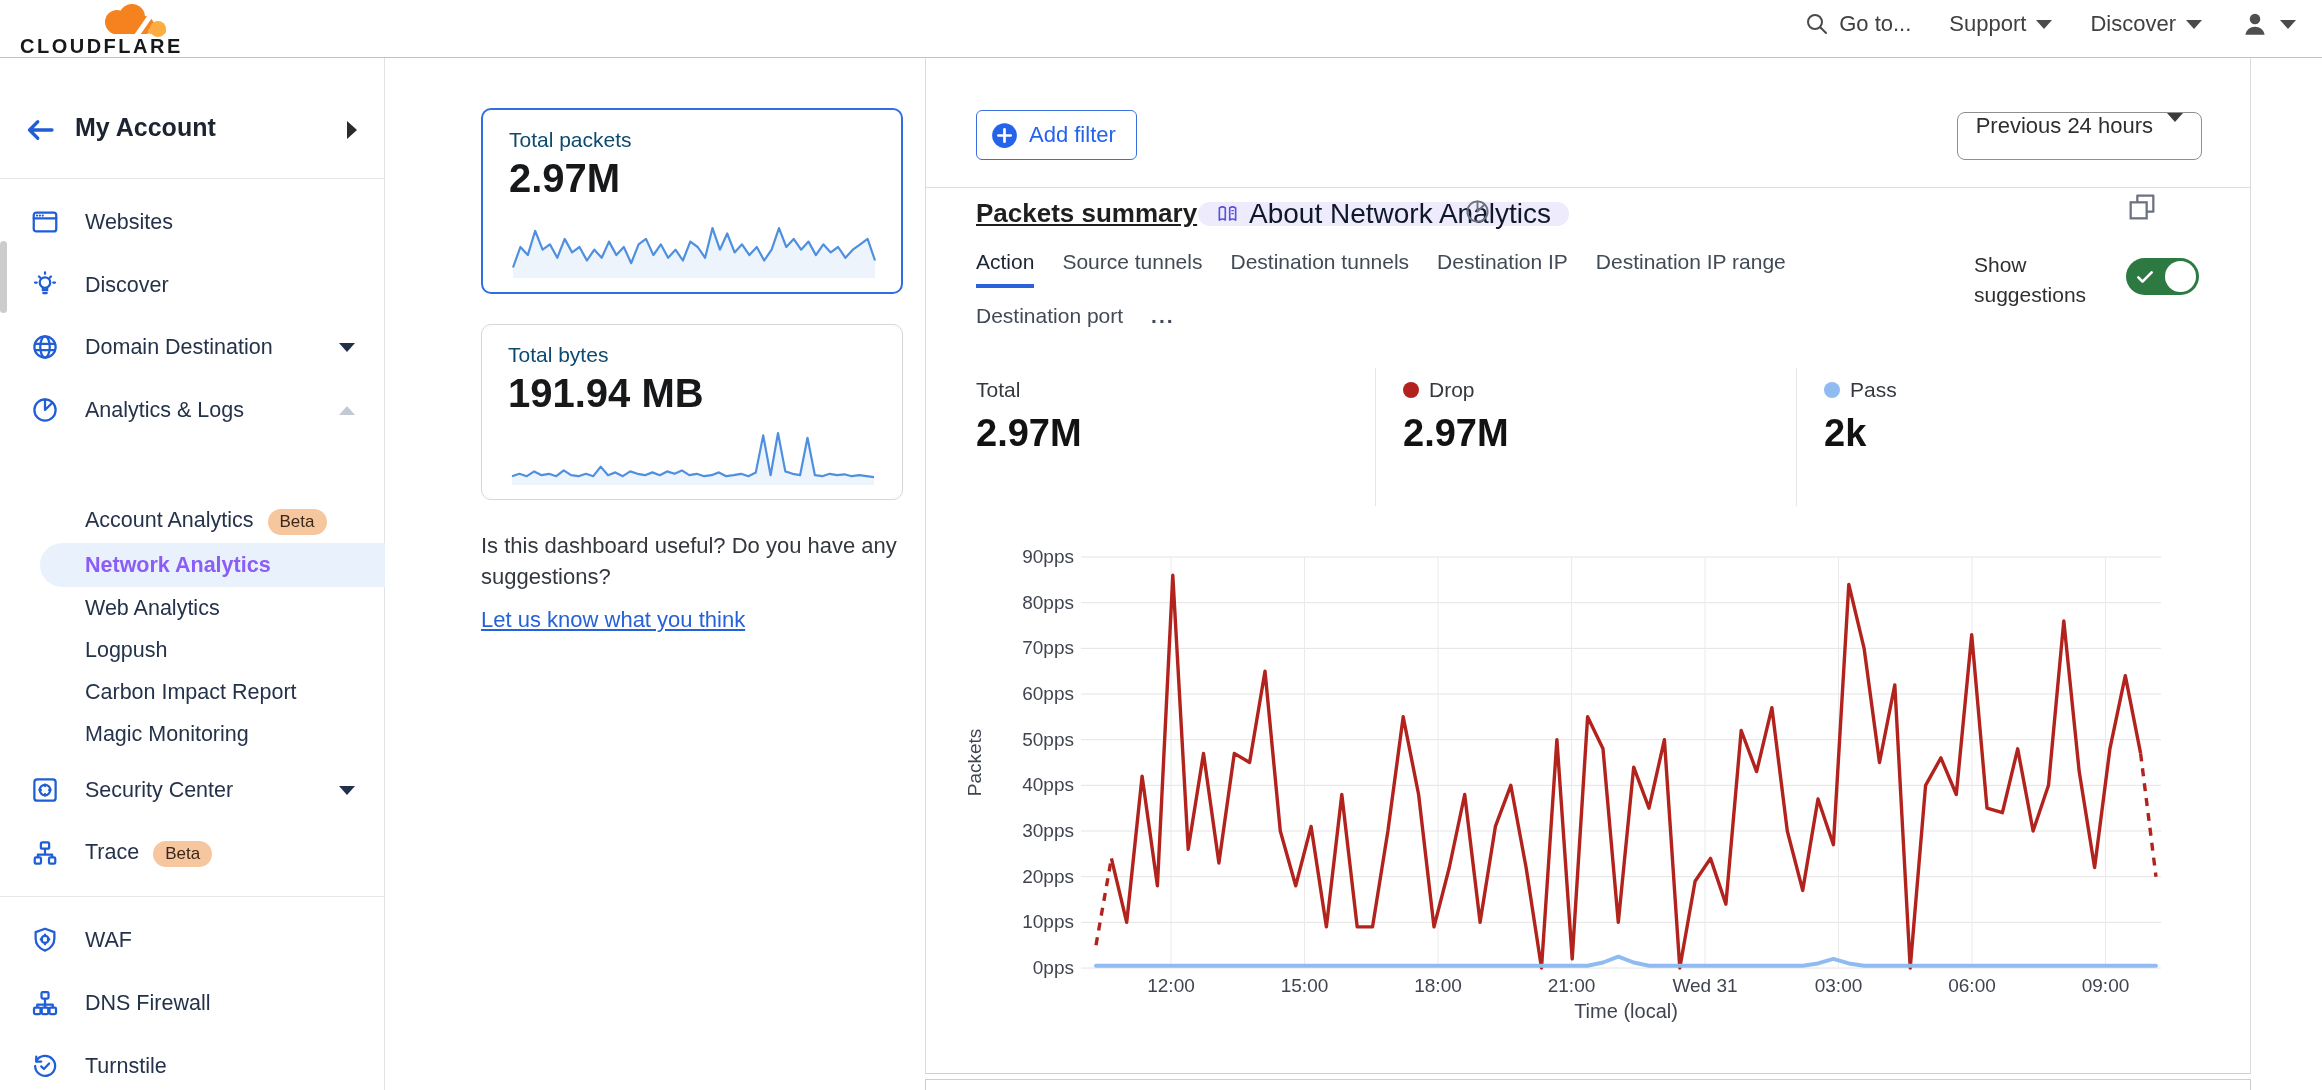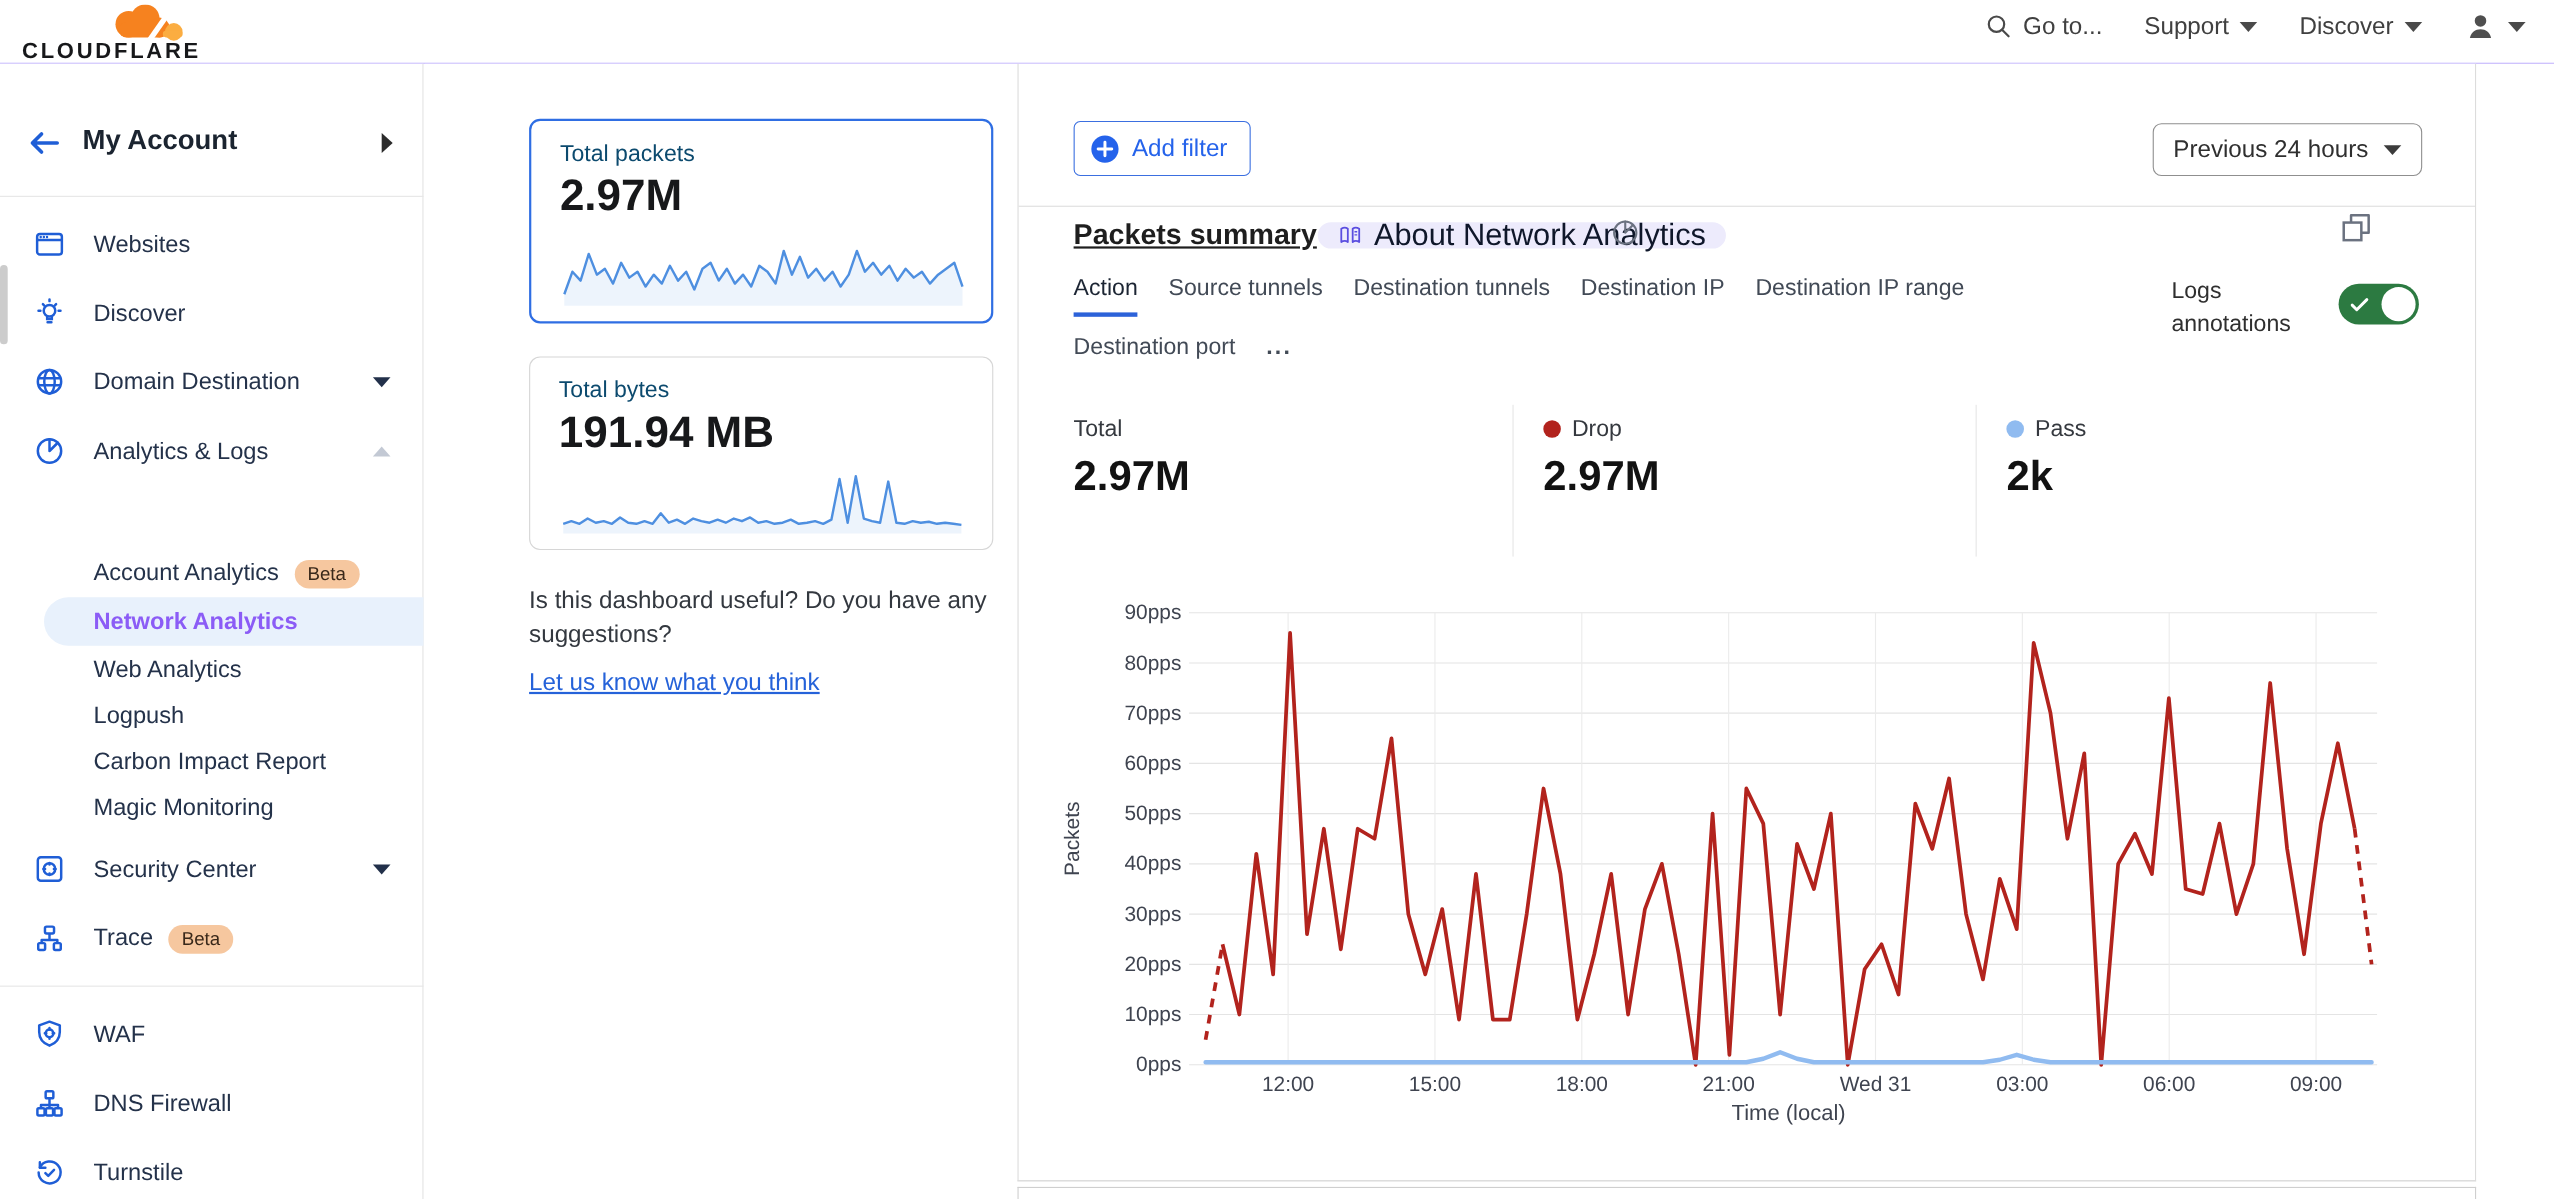--- a/index.html
+++ b/index.html
@@ -36,21 +36,21 @@
   .mcard-value { position:absolute; left:26px; top:46px; font-size:40px; font-weight:700; color:#17181a; }
   .mcard svg.spark { position:absolute; left:26px; }
   .feedback { position:absolute; left:95px; top:472px; width:430px; font-size:22px; color:#33383f; line-height:31px; }
   .feedback a { display:inline-block; margin-top:12px; color:#2562d9; text-decoration:underline; cursor:pointer; }
 
   
   .maincard { position:absolute; left:925px; top:58px; width:1326px; height:1016px; background:#fff; border-left:1px solid #dcdcdc; border-right:1px solid #dcdcdc; border-bottom:1px solid #cfcfcf; }
   .nextcard { position:absolute; left:925px; top:1079px; width:1326px; height:11px; background:#fff; border:1px solid #cfcfcf; border-bottom:none; }
 
   .addfilter { position:absolute; left:50px; top:52px; height:50px; padding:0 20px 0 14px; display:flex; align-items:center; gap:11px; border:1.5px solid #3b6fe0; border-radius:6px; background:#fff; font-size:22px; color:#2563eb; cursor:pointer; }
-  .timerange { position:absolute; right:48px; top:54px; height:48px; padding:0 18px; display:flex; align-items:center; gap:14px; border:1px solid #8f8f8f; border-radius:8px; background:#fff; font-size:22px; color:#2f2f2f; cursor:pointer; }
+  .timerange { position:absolute; right:48px; top:54px; height:48px; padding:0 18px; display:flex; gap:14px; border:1px solid #8f8f8f; border-radius:8px; background:#fff; font-size:22px; color:#2f2f2f; cursor:pointer; }
   .timerange .caret { border-top-color:#3c3c3c; }
   .m-divider { position:absolute; left:0; top:129px; width:100%; height:1px; background:#dedede; }
 
   .panel-title { position:absolute; left:50px; top:140px; font-size:26px; font-weight:700; color:#1e1e1e;text-decoration:underline; }
   .about-pill { position:absolute; left:272px; top:144px; height:24px; padding:0 18px; display:flex; align-items:center; gap:10px; background:#edebfc; border-radius:17px; font-size:28px; color:#0f172a; cursor:pointer; }
   .pie-icon { position:absolute; left:538px; top:140px; cursor:pointer; }
   .expand-icon { position:absolute; right:92px; top:133px; cursor:pointer; }
 
   .tabs { position:absolute; left:50px; top:192px; width:900px; display:flex; flex-wrap:wrap; column-gap:28px; row-gap:16px; }
   .tab { font-size:21px; color:#424a56; padding-bottom:10px; cursor:pointer; white-space:nowrap; }
@@ -301,21 +301,21 @@
     <div class="tabs">
       <div class="tab active">Action</div>
       <div class="tab">Source tunnels</div>
       <div class="tab">Destination tunnels</div>
       <div class="tab">Destination IP</div>
       <div class="tab">Destination IP range</div>
       <div class="tab">Destination port</div>
       <div class="tab-overflow">...</div>
     </div>
 
-    <div class="show-ann">Logs annotations</div>
+    <div class="show-ann">Show suggestions</div>
     <div class="toggle">
       <svg width="20" height="20" viewBox="0 0 24 24">
         <path d="M4 12.5l5 5L20 6.5" fill="none" stroke="#fff" stroke-width="3.2" stroke-linecap="round" stroke-linejoin="round"></path>
       </svg>
       <div class="knob"></div>
     </div>
 
     <div class="stats">
       <div class="stat" style="left:50px">
         <div class="stat-label">

